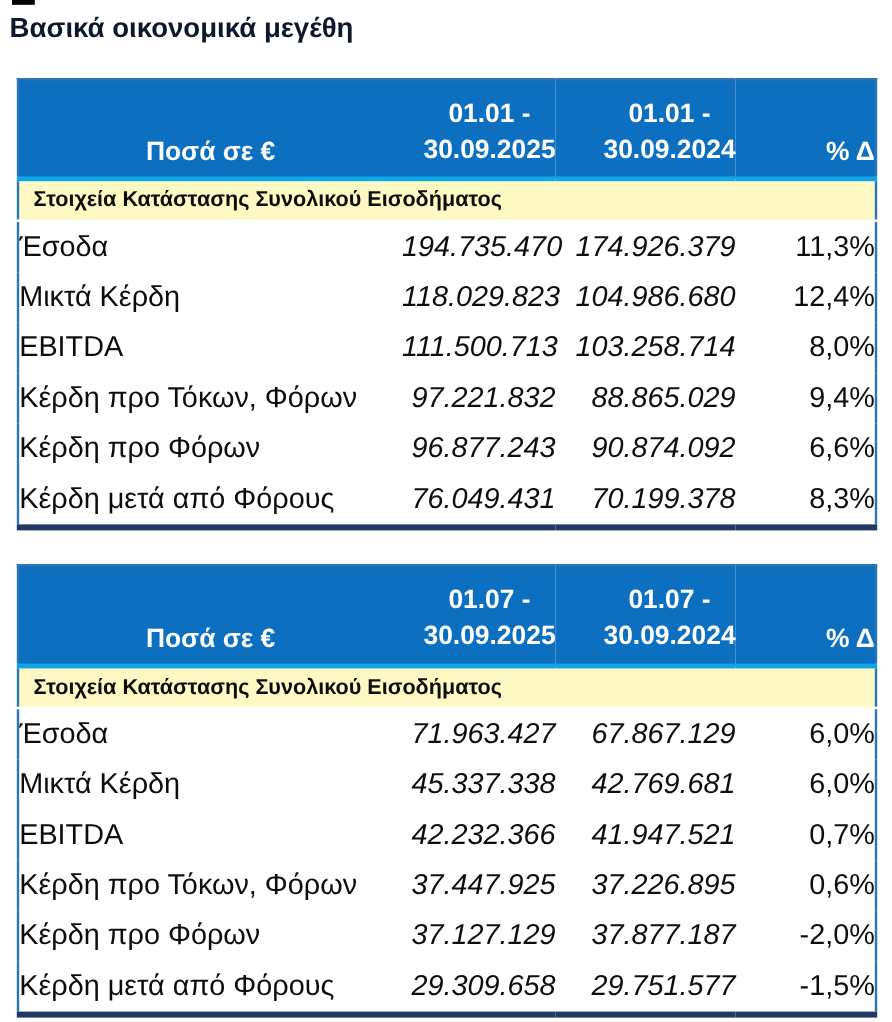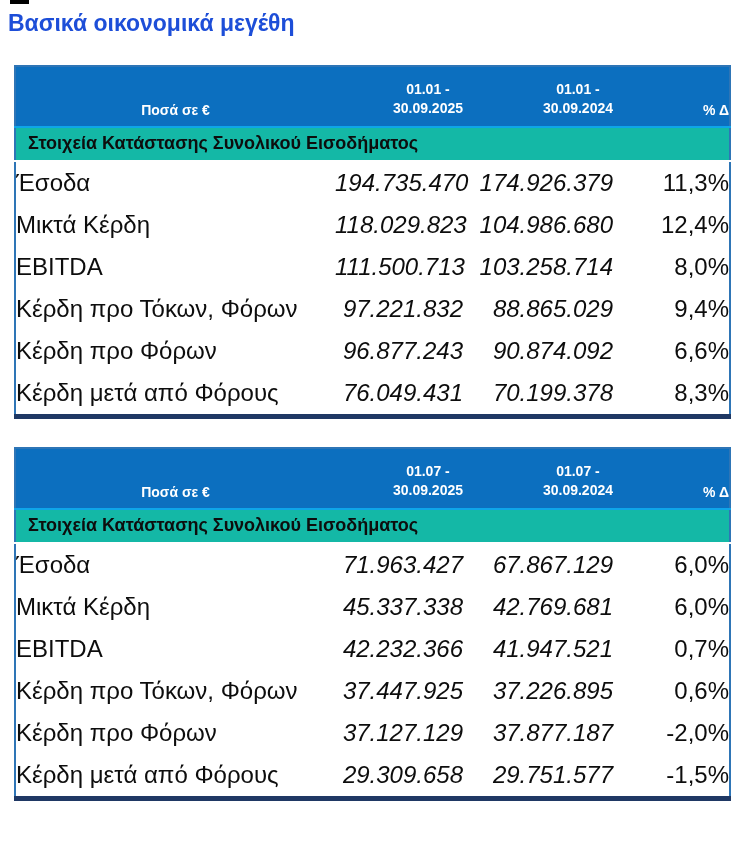--- a/index.html
+++ b/index.html
@@ -22,21 +22,21 @@
     width: 19px;
     height: 4px;
     background: #000;
   }
   .page {
     padding: 8px 14px 0 14px;
   }
   .page-title {
     font-size: 23px;
     font-weight: bold;
-    color: #1d4ed8;
+    color: #0f172a;
     margin: 2px 0 8px -6px;
     letter-spacing: 0;
   }
   .table-subtitle {
     font-size: 19px;
     font-weight: bold;
     color: #000000;
     margin: 0 0 0 8px;
   }
   .subtitle-2 {
@@ -52,44 +52,44 @@
   }
   table.fin-table col.c1 { width: 320px; }
   table.fin-table col.c2 { width: 128px; }
   table.fin-table col.c3 { width: 150px; }
   table.fin-table col.c4 { width: 117px; }
 
   table.fin-table thead th {
     background: #0c6fbf;
     color: #ffffff;
     font-weight: bold;
-    font-size: 14px;
+    font-size: 22px;
     vertical-align: bottom;
     padding: 13px 0 8px 0;
-    border-bottom: 2px solid #0ea5e9;
+    border-bottom: 4px solid #0ea5e9;
     margin-top: 36px;
   }
   th.h-label {
     text-align: center;
     padding-left: 12px;
   }
   th.h-num { text-align: right; }
   th.h-delta {
     text-align: right;
     padding-right: 12px;
   }
   .hdr-2line {
     display: inline-block;
     text-align: center;
     line-height: 1.35;
   }
   .hdr-2line .hline { display: block; }
 
   tr.section-row td {
-    background: #14b8a6;
+    background: #fef9c3;
     color: #0d0d0d;
     font-weight: bold;
     font-size: 18px;
     padding: 5px 12px 6px 12px;
     border-bottom: 2px solid #ffffff;
   }
   tr.data-row td {
     background: #ffffff;
     font-size: 24px;
     color: #0d0d0d;

